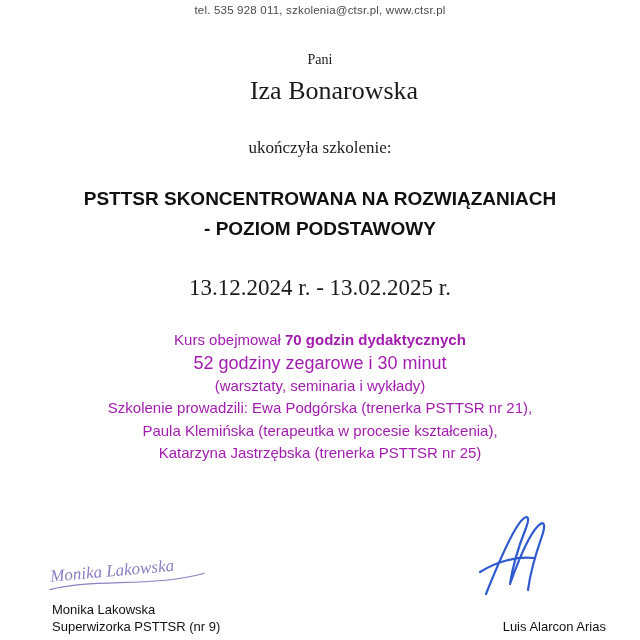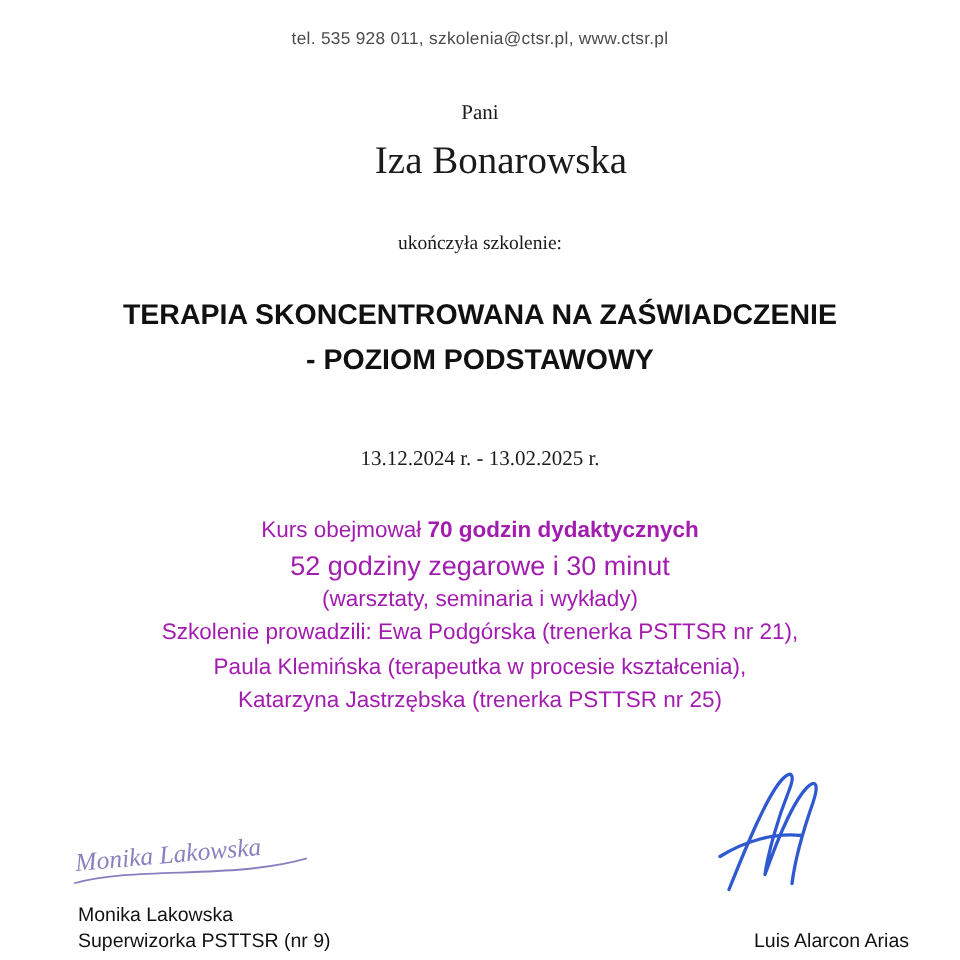--- a/index.html
+++ b/index.html
@@ -11,21 +11,21 @@
     position: relative;
     width: 640px;
     height: 640px;
     background: #ffffff;
     overflow: hidden;
     text-align: center;
     font-family: "Liberation Sans", sans-serif;
     color: #1a1a1a;
   }
   .contact {
-    padding-top: 20px;
+    padding-top: 4px;
     font-size: 11.5px;
     color: #4a4a4a;
     letter-spacing: 0.2px;
   }
   .title {
     margin: 24px 0 0 0;
     font-family: "Liberation Serif", serif;
     font-weight: 400;
     font-size: 37px;
     letter-spacing: 1.5px;
@@ -40,33 +40,33 @@
   .recipient {
     margin-top: 7px;
     font-family: "Liberation Serif", serif;
     font-size: 26px;
     line-height: 1.2;
     padding-left: 28px;
   }
   .completion {
     margin-top: 32px;
     font-family: "Liberation Serif", serif;
-    font-size: 13px;
+    font-size: 17px;
   }
   .course {
     margin-top: 26px;
     font-weight: bold;
     font-size: 19px;
     line-height: 1.55;
     color: #111111;
   }
   .date {
-    margin-top: 44px;
+    margin-top: 32px;
     font-family: "Liberation Serif", serif;
-    font-size: 14px;
+    font-size: 23px;
   }
   .details {
     margin-top: 28px;
     font-size: 15px;
     line-height: 1.5;
     color: #a21caf;
   }
   .hours-clock {
     font-size: 18px;
     line-height: 1.3;
@@ -104,21 +104,21 @@
   <div class="contact">tel. 535 928 011, szkolenia@ctsr.pl, www.ctsr.pl</div>
 
 
   <div class="salutation">Pani</div>
 
   <div class="recipient">Iza Bonarowska</div>
 
   <div class="completion">ukończyła szkolenie:</div>
 
   <div class="course">
-    <div>TERAPIA SKONCENTROWANA NA ZAŚWIADCZENIE</div>
+    <div>PSTTSR SKONCENTROWANA NA ROZWIĄZANIACH</div>
     <div>- POZIOM PODSTAWOWY</div>
   </div>
 
   <div class="date">13.12.2024 r. - 13.02.2025 r.</div>
 
   <div class="details">
     <div class="hours-line"><span>Kurs obejmował </span><b>70 godzin dydaktycznych</b></div>
     <div class="hours-clock">52  godziny zegarowe i 30 minut</div>
     <div class="format-note">(warsztaty, seminaria i wykłady)</div>
     <div class="trainer-line">Szkolenie prowadzili: Ewa Podgórska (trenerka PSTTSR nr 21),</div>

